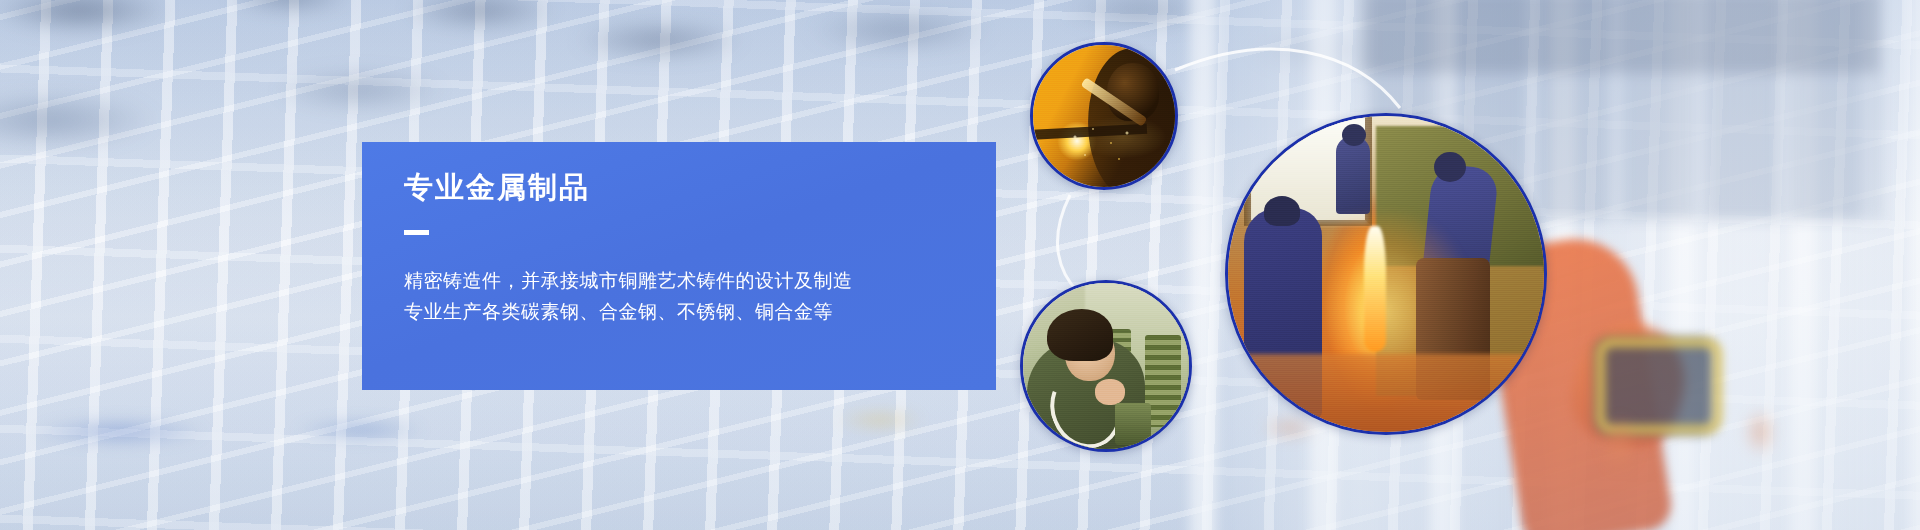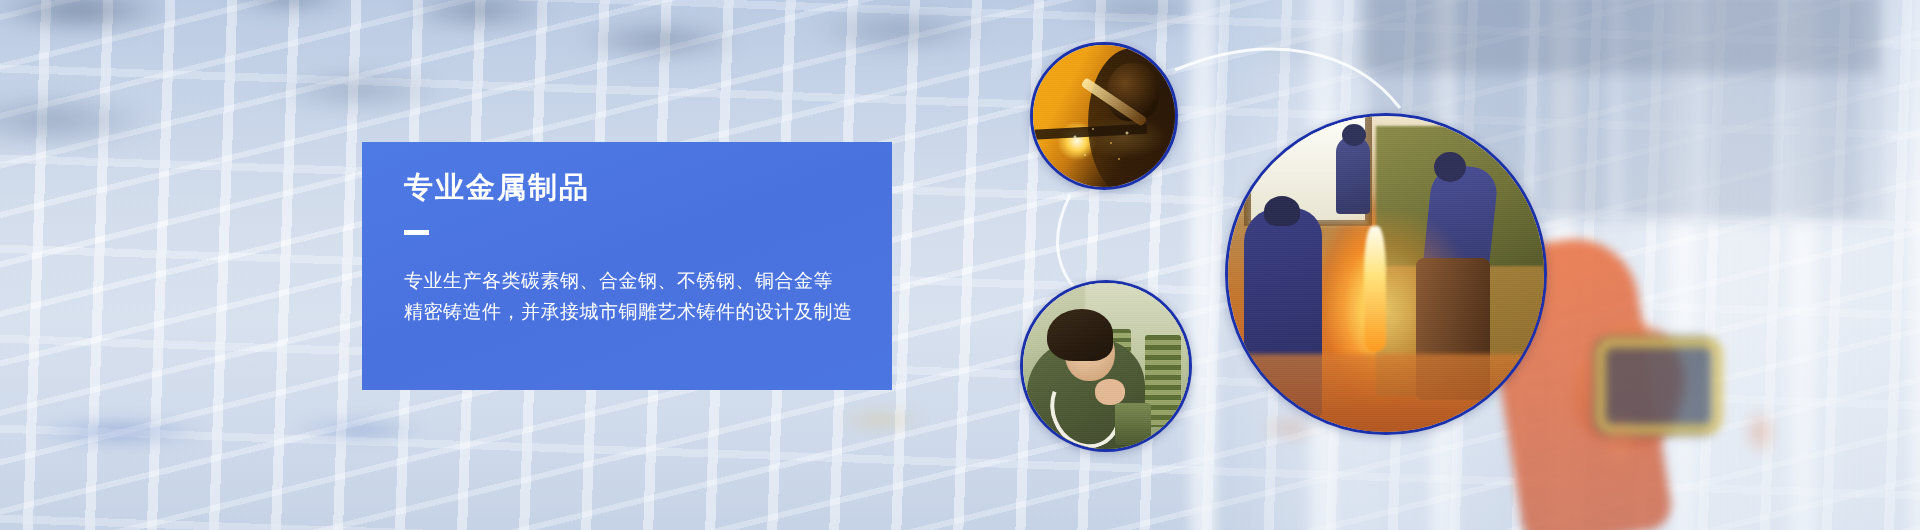--- a/index.html
+++ b/index.html
@@ -307,21 +307,21 @@
   }
   .ph-grain{
     position:absolute; inset:0;
     background:repeating-linear-gradient(0deg, rgba(255,255,255,.035) 0 1px, rgba(0,0,0,.035) 1px 2px);
     mix-blend-mode:overlay;
   }
 
   
   .panel{
     position:absolute;
-    left:362px; top:142px; width:530px; height:248px;
+    left:362px; top:142px; width:634px; height:248px;
     background:linear-gradient(160deg,#4e7ae6 0%,#4a72de 48%,#4b75e0 100%);
   }
   .panel-inner{
     position:absolute;
     left:42px; top:30px; right:24px;
   }
   .panel-title{
     font-size:29px; font-weight:700; color:#ffffff;
     letter-spacing:2px; line-height:1.1;
   }
@@ -406,19 +406,19 @@
       <div class="wk-part"></div>
       <div class="ph-grain"></div>
     </div>
   </div>
 
   <div class="panel">
     <div class="panel-inner">
       <h1 class="panel-title">专业金属制品</h1>
       <div class="panel-rule"></div>
       <div class="panel-desc">
+        <div>精密铸造件，并承接城市铜雕艺术铸件的设计及制造</div>
         <div>专业生产各类碳素钢、合金钢、不锈钢、铜合金等</div>
-        <div>精密铸造件，并承接城市铜雕艺术铸件的设计及制造</div>
       </div>
     </div>
   </div>
 
 </div>
 
 </body></html>

